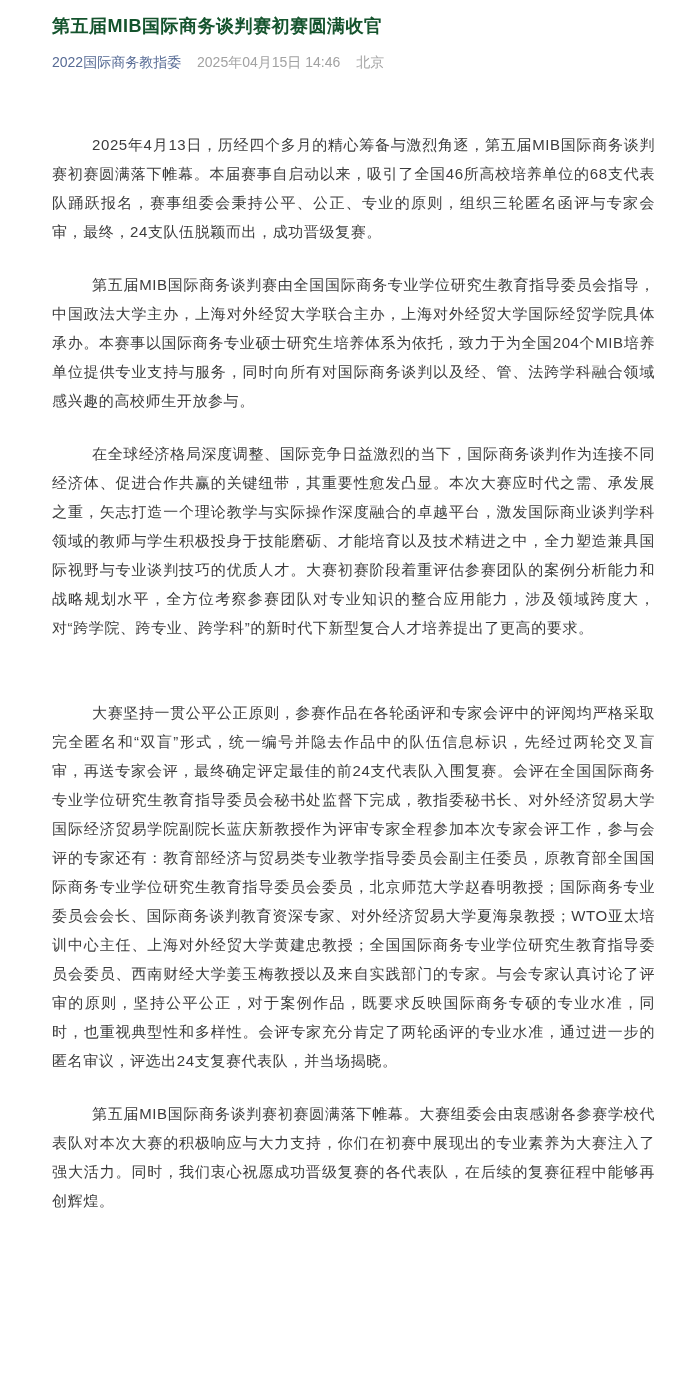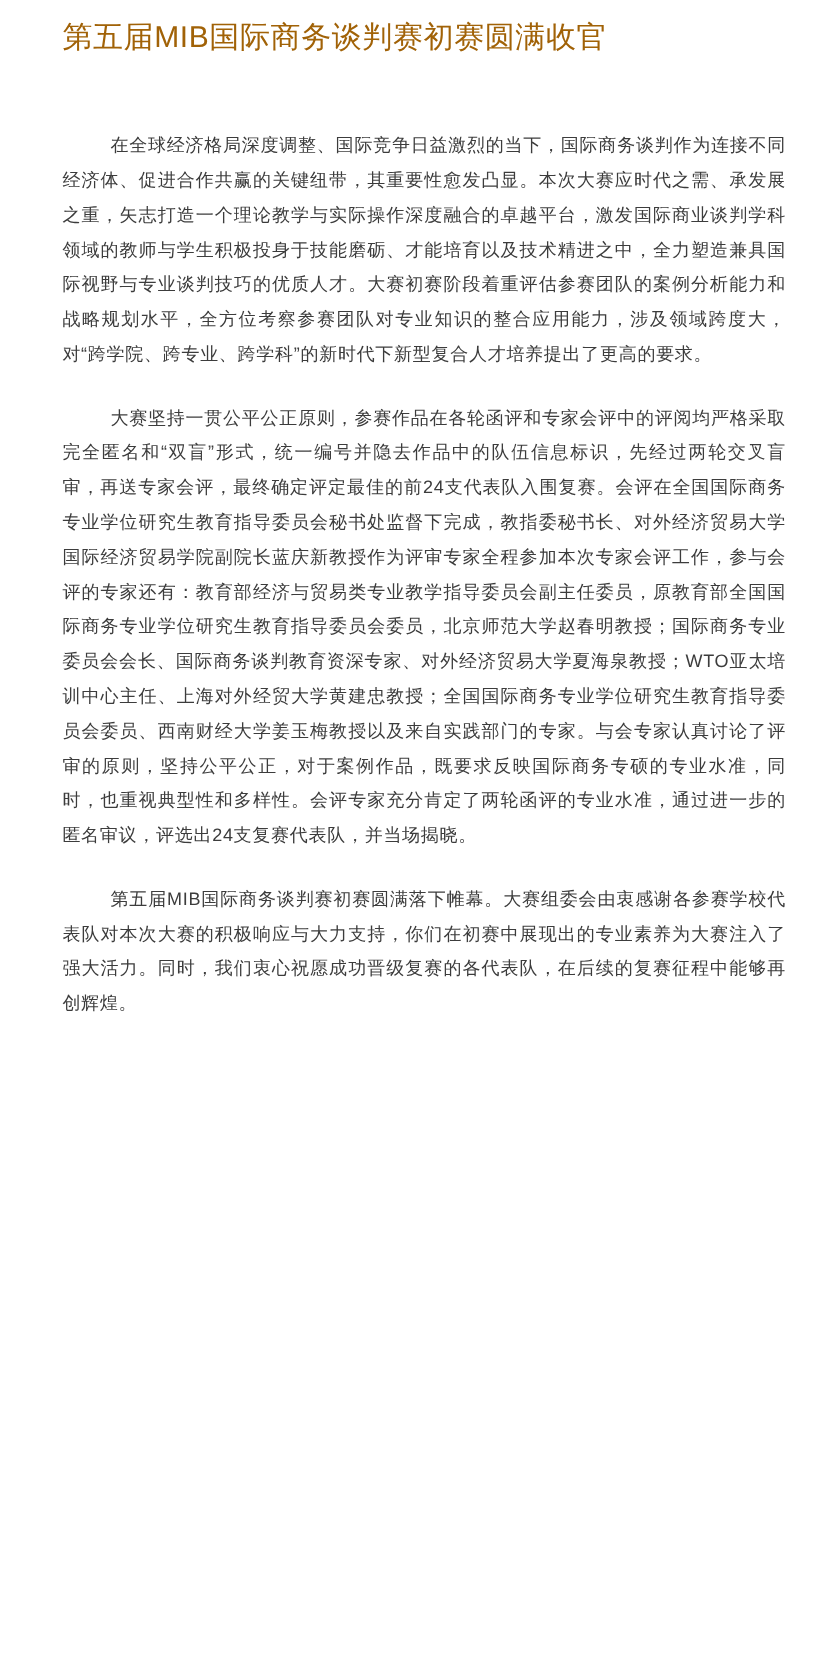--- a/index.html
+++ b/index.html
@@ -8,23 +8,23 @@
     width: 690px;
     font-family: "Liberation Sans", "DejaVu Sans", sans-serif;
   }
   .page {
     width: 690px;
     min-height: 1388px;
     background: #ffffff;
     padding: 14px 35px 24px 52px;
   }
   .article-title {
-    font-size: 25px;
-    font-weight: normal;
-    color: #a16207;
+    font-size: 18px;
+    font-weight: bold;
+    color: #14532d;
     line-height: 1.4;
     letter-spacing: 0.5px;
   }
   .byline {
     margin-top: 13px;
     font-size: 14px;
     line-height: 20px;
     white-space: nowrap;
   }
   .account-link {
@@ -42,30 +42,37 @@
   .article-body p.para {
     font-size: 15px;
     line-height: 29px;
     color: #3c3c3c;
     letter-spacing: 0.6px;
     text-align: justify;
     text-indent: 40px;
     margin-bottom: 24px;
   }
   
-  .article-body p.para:nth-of-type(3) { margin-bottom: 28px; }
+  .article-body p.para:nth-of-type(3) { margin-bottom: 56px; }
   .article-body p.para:last-of-type { margin-bottom: 0; }
 </style>
 </head>
 <body>
 
 <div class="page">
 
   <h1 class="article-title">第五届MIB国际商务谈判赛初赛圆满收官</h1>
 
+  <div class="byline">
+    <a class="account-link">2022国际商务教指委</a>
+    <span class="meta">2025年04月15日 14:46</span>
+    <span class="meta">北京</span>
+  </div>
 
   <div class="article-body">
+      <p class="para">2025年4月13日，历经四个多月的精心筹备与激烈角逐，第五届MIB国际商务谈判赛初赛圆满落下帷幕。本届赛事自启动以来，吸引了全国46所高校培养单位的68支代表队踊跃报名，赛事组委会秉持公平、公正、专业的原则，组织三轮匿名函评与专家会审，最终，24支队伍脱颖而出，成功晋级复赛。</p>
+      <p class="para">第五届MIB国际商务谈判赛由全国国际商务专业学位研究生教育指导委员会指导，中国政法大学主办，上海对外经贸大学联合主办，上海对外经贸大学国际经贸学院具体承办。本赛事以国际商务专业硕士研究生培养体系为依托，致力于为全国204个MIB培养单位提供专业支持与服务，同时向所有对国际商务谈判以及经、管、法跨学科融合领域感兴趣的高校师生开放参与。</p>
       <p class="para">在全球经济格局深度调整、国际竞争日益激烈的当下，国际商务谈判作为连接不同经济体、促进合作共赢的关键纽带，其重要性愈发凸显。本次大赛应时代之需、承发展之重，矢志打造一个理论教学与实际操作深度融合的卓越平台，激发国际商业谈判学科领域的教师与学生积极投身于技能磨砺、才能培育以及技术精进之中，全力塑造兼具国际视野与专业谈判技巧的优质人才。大赛初赛阶段着重评估参赛团队的案例分析能力和战略规划水平，全方位考察参赛团队对专业知识的整合应用能力，涉及领域跨度大，对“跨学院、跨专业、跨学科”的新时代下新型复合人才培养提出了更高的要求。</p>
       <p class="para">大赛坚持一贯公平公正原则，参赛作品在各轮函评和专家会评中的评阅均严格采取完全匿名和“双盲”形式，统一编号并隐去作品中的队伍信息标识，先经过两轮交叉盲审，再送专家会评，最终确定评定最佳的前24支代表队入围复赛。会评在全国国际商务专业学位研究生教育指导委员会秘书处监督下完成，教指委秘书长、对外经济贸易大学国际经济贸易学院副院长蓝庆新教授作为评审专家全程参加本次专家会评工作，参与会评的专家还有：教育部经济与贸易类专业教学指导委员会副主任委员，原教育部全国国际商务专业学位研究生教育指导委员会委员，北京师范大学赵春明教授；国际商务专业委员会会长、国际商务谈判教育资深专家、对外经济贸易大学夏海泉教授；WTO亚太培训中心主任、上海对外经贸大学黄建忠教授；全国国际商务专业学位研究生教育指导委员会委员、西南财经大学姜玉梅教授以及来自实践部门的专家。与会专家认真讨论了评审的原则，坚持公平公正，对于案例作品，既要求反映国际商务专硕的专业水准，同时，也重视典型性和多样性。会评专家充分肯定了两轮函评的专业水准，通过进一步的匿名审议，评选出24支复赛代表队，并当场揭晓。</p>
       <p class="para">第五届MIB国际商务谈判赛初赛圆满落下帷幕。大赛组委会由衷感谢各参赛学校代表队对本次大赛的积极响应与大力支持，你们在初赛中展现出的专业素养为大赛注入了强大活力。同时，我们衷心祝愿成功晋级复赛的各代表队，在后续的复赛征程中能够再创辉煌。</p>
     </div>
 
 </div>
 
 </body></html>

